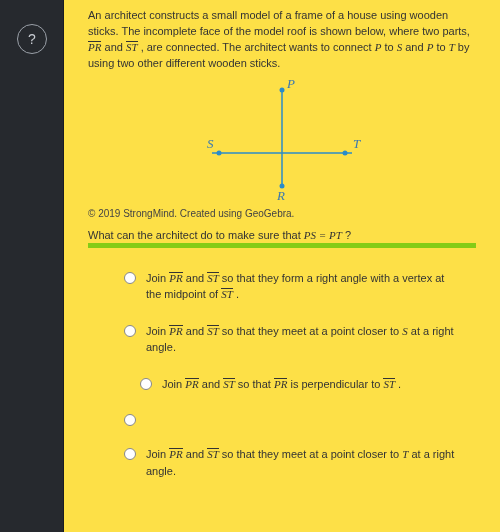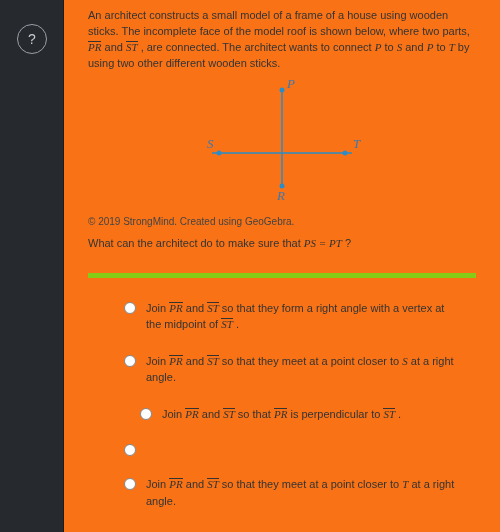--- a/index.html
+++ b/index.html
@@ -1,27 +1,27 @@
 <!DOCTYPE html>
 <html><head>
 <meta charset="utf-8">
 <style>
 * { box-sizing: border-box; margin: 0; padding: 0; }
 body { width: 500px; height: 532px; background: #1e2126; font-family: -apple-system, Helvetica, Arial, sans-serif; font-size: 11px; color: #333; overflow: hidden; }
 .frame { display: flex; width: 100%; height: 100%; }
 .rail { width: 64px; background: #26292e; display: flex; flex-direction: column; align-items: center; padding-top: 20px; position: relative; }
 .rail-right-border { position: absolute; right: 0; top: 0; bottom: 0; width: 1px; background: #1a1c20; }
 .help-btn { width: 30px; height: 30px; border: 1px solid #9aa0a8; border-radius: 50%; display: flex; align-items: center; justify-content: center; color: #c8ccd2; font-size: 14px; cursor: pointer; margin-top: 4px; }
-.page { flex: 1; background: #f97316; padding: 8px 24px 8px 24px; overflow: hidden; }
+.page { flex: 1; background: #fde047; padding: 8px 24px 8px 24px; overflow: hidden; }
 .qtext { line-height: 1.45; margin-bottom: 6px; }
 .overline { border-top: 1px solid #333; padding-top: 0; display: inline-block; line-height: 1; }
 .serif { font-family: "Times New Roman", serif; font-style: italic; }
 .diagram { display: flex; justify-content: center; margin: 4px 0 6px; }
-.copyright { font-size: 10px; color: #444; margin: 16px 0 10px; }
-.prompt { margin-bottom: 24px; }
+.copyright { font-size: 10px; color: #444; margin: 8px 0 10px; }
+.prompt { margin-bottom: 2px; }
 .choices { border-top: 5px solid #84cc16; padding-top: 12px; }
 .choice { display: flex; padding: 10px 20px 10px 36px; line-height: 1.5; }
 .radio { width: 12px; height: 12px; border: 1px solid #888; border-radius: 50%; flex: none; margin-right: 10px; margin-top: 2px; background: #fff; cursor: pointer; }
 .choice-text { flex: 1; }
 svg text { font-family: "Times New Roman", serif; font-style: italic; font-size: 13px; fill: #3a78b0; }
 </style>
 </head>
 <body>
 
 <div class="frame">

